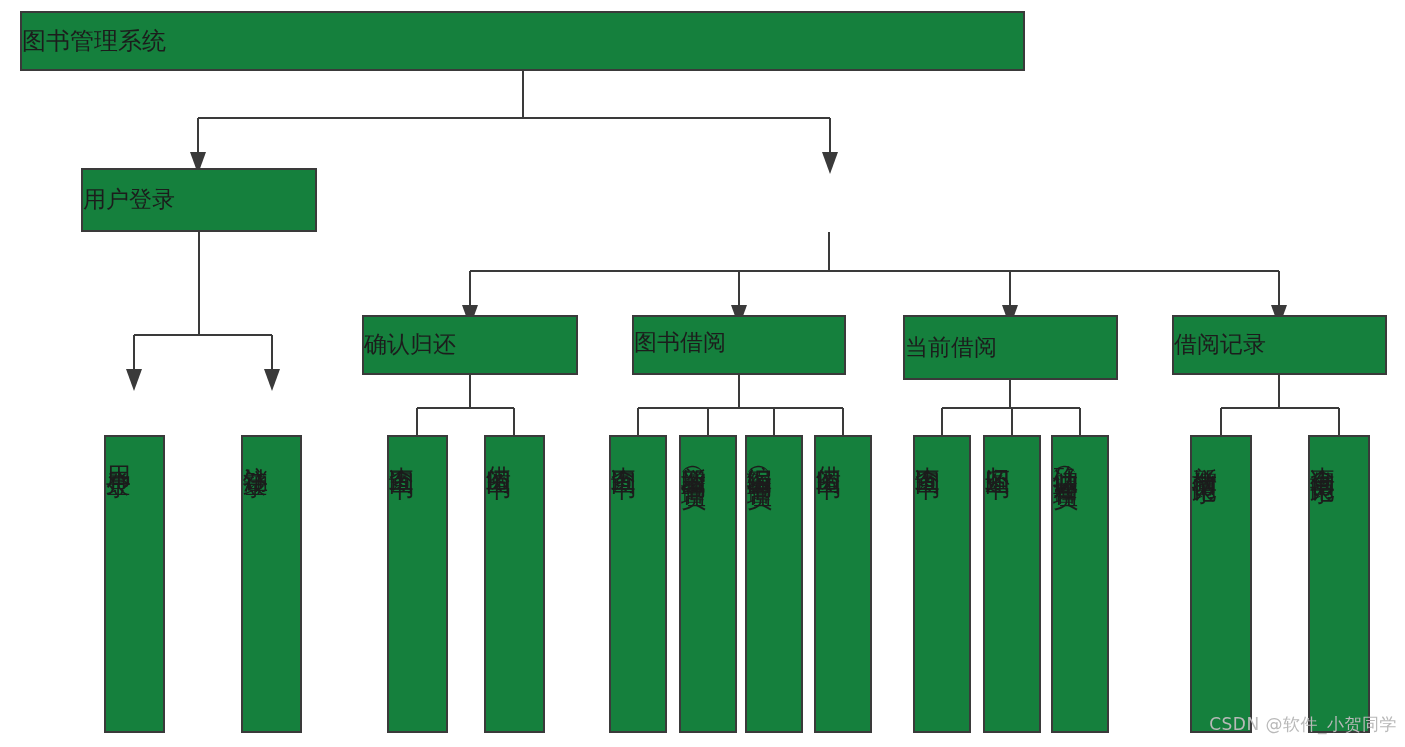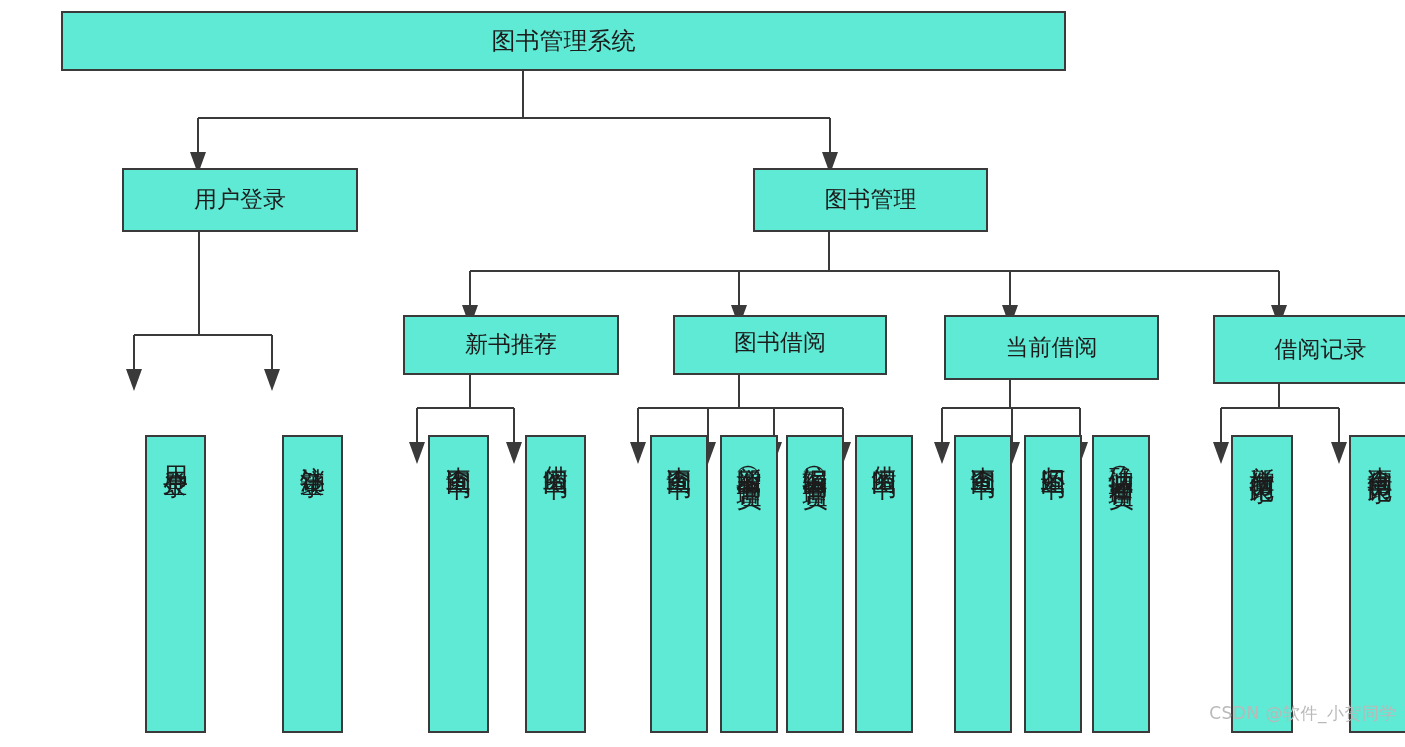--- a/index.html
+++ b/index.html
@@ -19,27 +19,26 @@
   #wires {
     position: absolute;
     left: 0; top: 0;
     width: 1405px;
     height: 747px;
     pointer-events: none;
   }
   .node {
     position: absolute;
     box-sizing: border-box;
-    background: #5eead4;
+    background: #15803d;
     border: 2px solid #3a3a3a;
     display: flex;
     align-items: center;
-    justify-content: center;
+    justify-content: flex-start;
     z-index: 2;
-    margin-left: 41px;
   }
   .node .label {
     color: #1c1c1c;
     line-height: 1.18;
     text-align: center;
     white-space: nowrap;
   }
   
   .node.horiz .label {
     font-size: 23px;
@@ -55,21 +54,21 @@
   .node.vert .label {
     writing-mode: vertical-rl;
     text-orientation: upright;
     font-size: 25px;
     letter-spacing: 3px;
     line-height: 1;
   }
   .watermark {
     position: absolute;
     right: 8px;
-    bottom: 22px;
+    bottom: 11px;
     font-size: 17px;
     color: #b9b9b9;
     letter-spacing: 0.5px;
     z-index: 5;
     white-space: nowrap;
     font-family: "DejaVu Sans", "Liberation Sans", sans-serif;
     margin-top: 16px;
   }
 </style>
 </head>
@@ -132,34 +131,31 @@
       <path d="M 1331 442 L 1347 442 L 1339 464 Z" fill="#3a3a3a"></path>
     </svg>
 
   <div class="node root horiz" style="left: 20px; top: 11px; width: 1005px; height: 60px;">
     <span class="label">图书管理系统</span>
   </div>
 
   <div class="node horiz" style="left: 81px; top: 168px; width: 236px; height: 64px;">
     <span class="label">用户登录</span>
   </div>
-  <div class="node horiz" style="left: 712px; top: 168px; width: 235px; height: 64px;">
-    <span class="label">图书管理</span>
-  </div>
 
   <div class="node horiz" style="left: 362px; top: 315px; width: 216px; height: 60px;">
-    <span class="label">新书推荐</span>
+    <span class="label">确认归还</span>
   </div>
   <div class="node horiz" style="left: 632px; top: 315px; width: 214px; height: 60px; font-family: Liberation Mono, monospace;">
     <span class="label">图书借阅</span>
   </div>
   <div class="node horiz" style="left: 903px; top: 315px; width: 215px; height: 65px;">
     <span class="label">当前借阅</span>
   </div>
-  <div class="node horiz" style="left: 1172px; top: 315px; width: 215px; height: 69px;">
+  <div class="node horiz" style="left: 1172px; top: 315px; width: 215px; height: 60px;">
     <span class="label">借阅记录</span>
   </div>
 
   <div class="node vert" style="left: 104px; top: 435px; width: 61px; height: 298px;">
     <span class="label">用户登录</span>
   </div>
   <div class="node vert" style="left: 241px; top: 435px; width: 61px; height: 298px;">
     <span class="label">注销登录</span>
   </div>
   <div class="node vert" style="left: 387px; top: 435px; width: 61px; height: 298px;">

